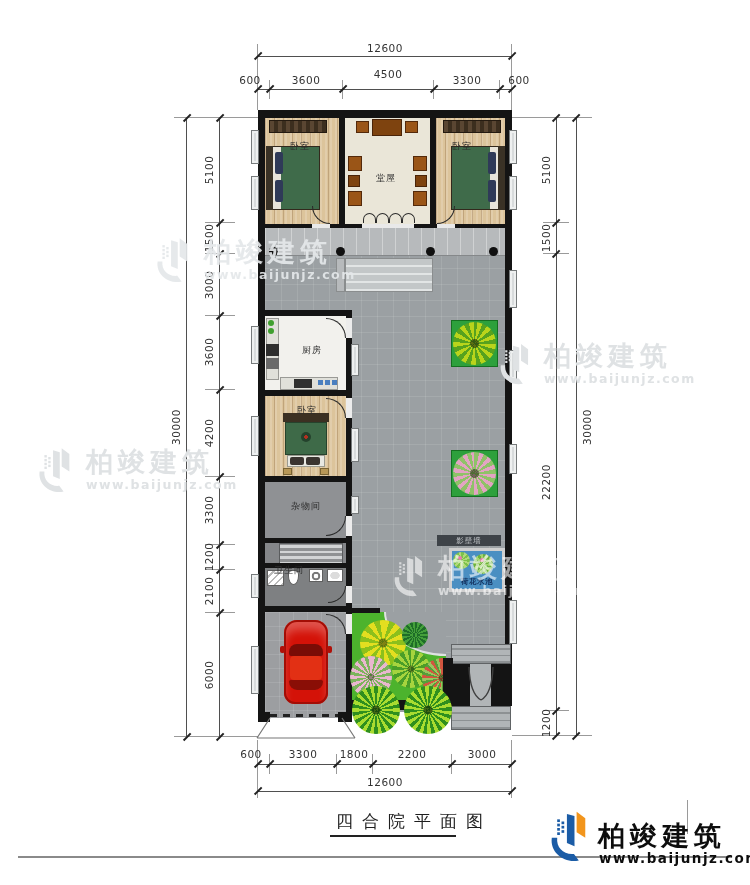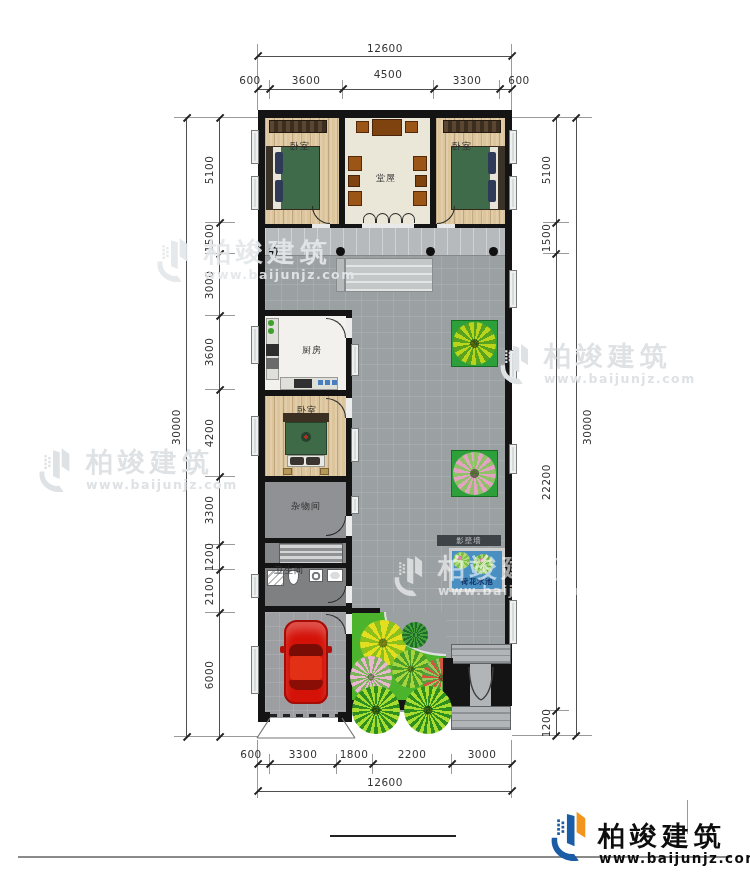--- a/index.html
+++ b/index.html
@@ -389,20 +389,21 @@
         <rect x="38" y="46" width="5" height="5"></rect>
         <path d="M48,16 L62,20 L62,76 L48,70 Z"></path>
         <path d="M66,12 L82,24 L82,60 L66,50 Z"></path>
       </svg>
     <div>
       <div class="wm-brand">柏竣建筑</div>
       <div class="wm-url">www.baijunjz.com</div>
     </div>
   </div>
 
+  <div class="title" style="left:336px;top:810px">四合院平面图</div>
   <div class="a" style="left:330px;top:835px;width:126px;height:2px;background:#222"></div>
   <div class="a" style="left:18px;top:856px;width:714px;height:1.5px;background:#8a8a8a"></div>
   <div class="a" style="left:687px;top:800px;width:1px;height:34px;background:#9a9a9a"></div>
 
   <svg class="a" style="left:541px;top:804px;z-index:8" width="54" height="62" viewBox="0 0 100 110">
     <path d="M20,60 C16,88 44,108 70,102 L61,90 C42,92 28,78 30,60 Z" fill="#1b5ca6"></path>
     <rect x="30" y="26" width="5" height="5" fill="#1b5ca6"></rect>
       <rect x="30" y="34" width="5" height="5" fill="#1b5ca6"></rect>
       <rect x="30" y="42" width="5" height="5" fill="#1b5ca6"></rect>
       <rect x="30" y="50" width="5" height="5" fill="#1b5ca6"></rect>

